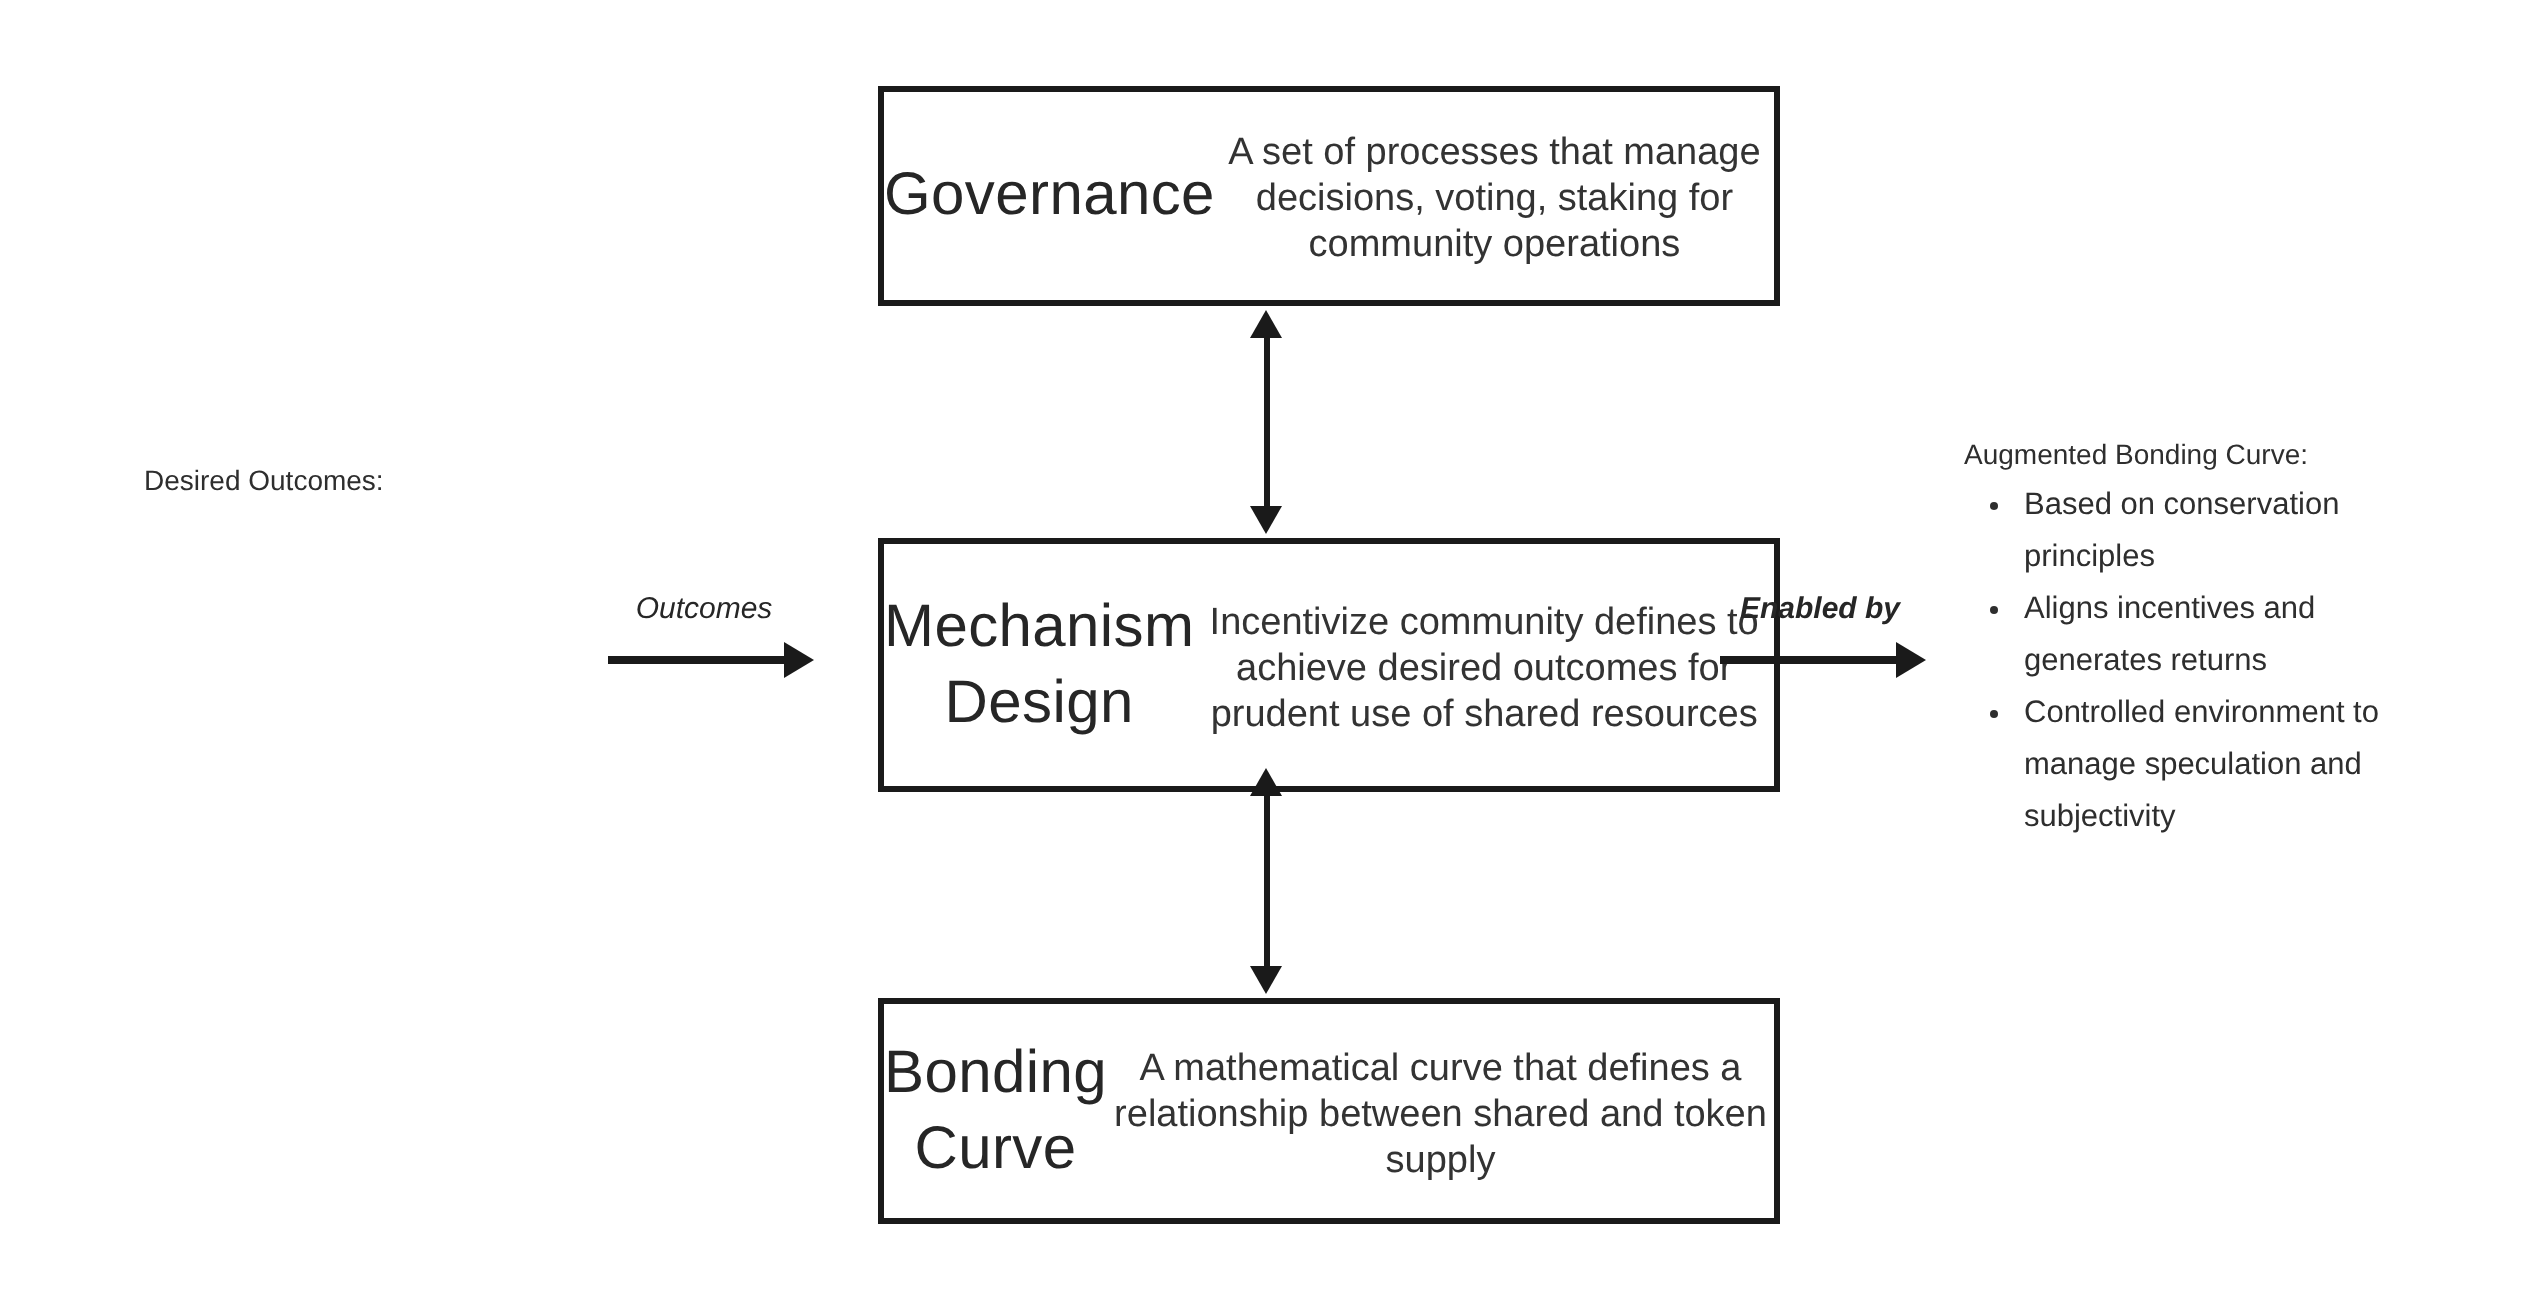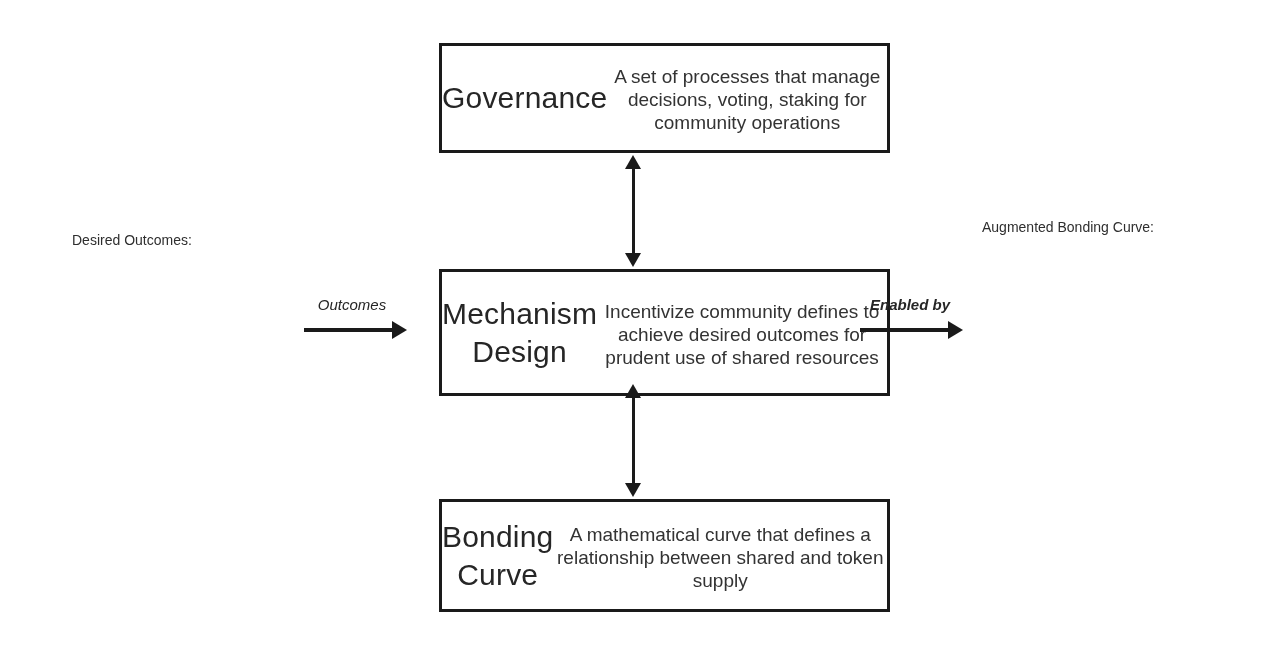--- a/index.html
+++ b/index.html
@@ -177,15 +177,20 @@
     <div class="shaft"></div>
     <div class="head-right"></div>
   </div>
 
   <div class="side-panel panel-left">
     <div class="panel-heading">Desired Outcomes:</div>
   </div>
 
   <div class="side-panel panel-right">
     <div class="panel-heading">Augmented Bonding Curve:</div>
+    <ul>
+      <li>Based on conservation principles</li>
+      <li>Aligns incentives and generates returns</li>
+      <li>Controlled environment to manage speculation and subjectivity</li>
+    </ul>
   </div>
 
 </div>
 
 </body></html>

